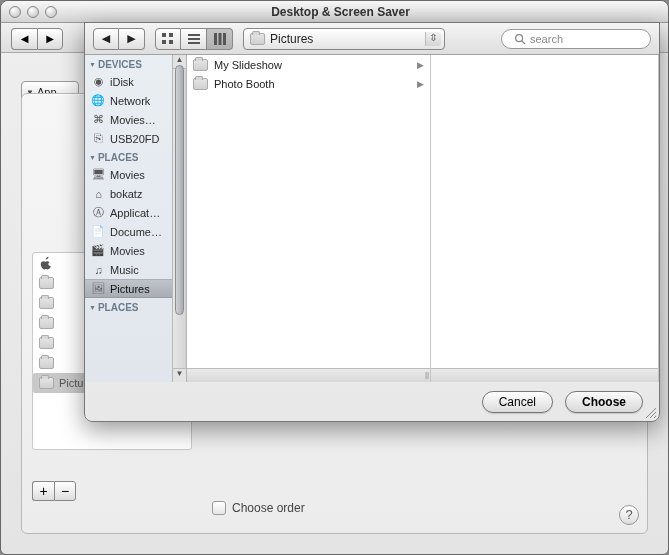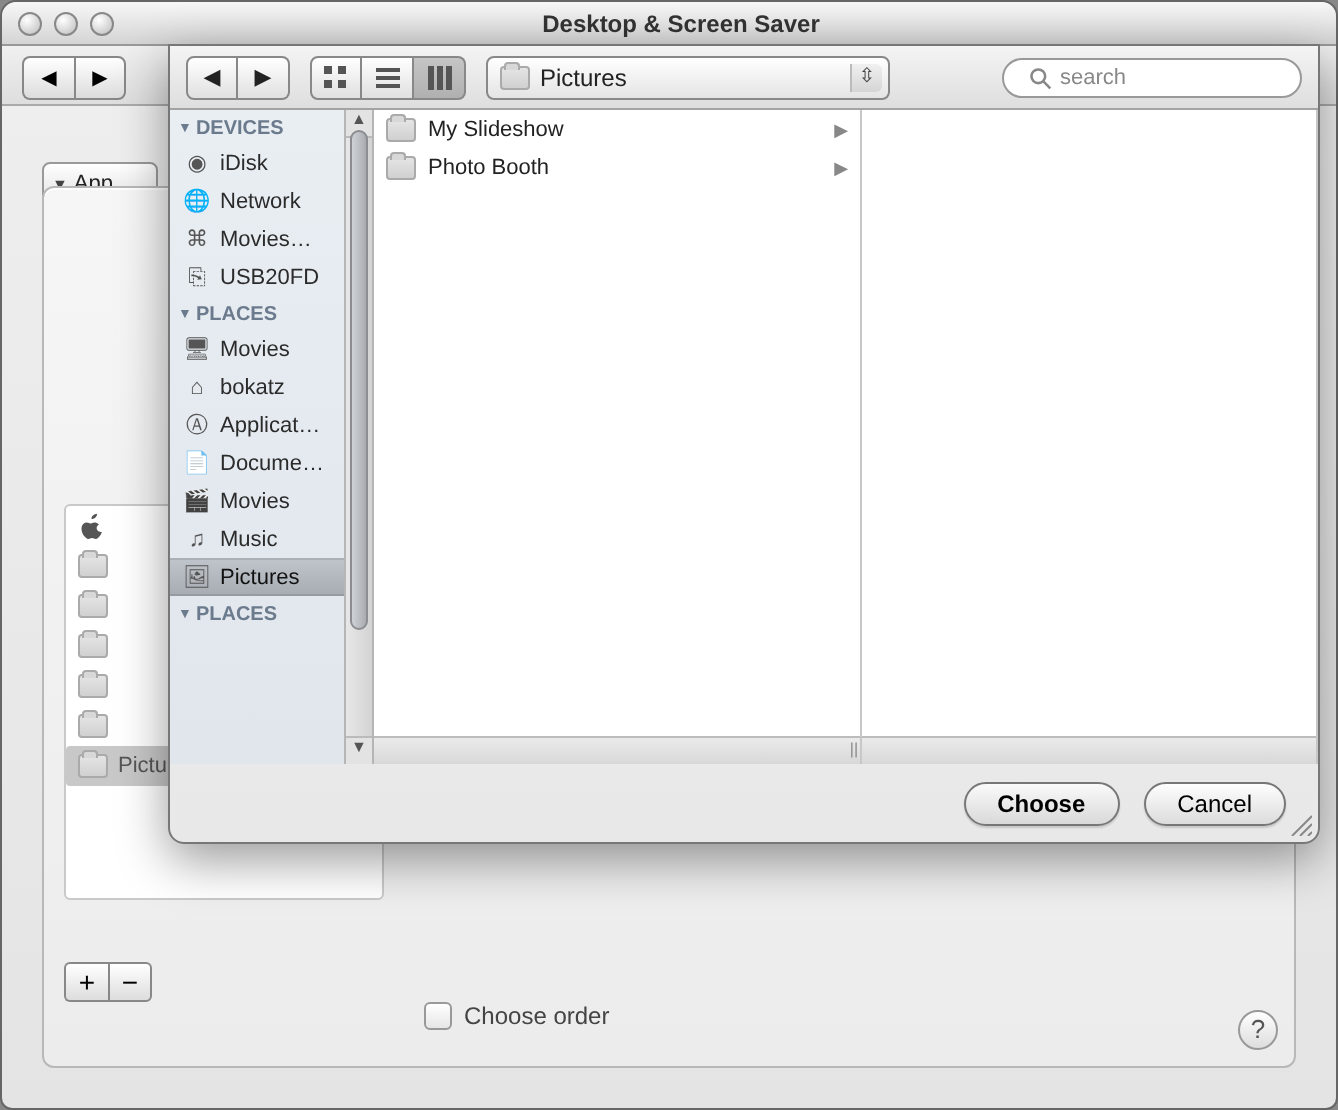--- a/index.html
+++ b/index.html
@@ -284,21 +284,21 @@
       <div class="col-scroll"></div>
       <div class="split-handle">||</div>
     </div>
 
     <div class="col col2">
       <div class="col-scroll"></div>
     </div>
   </div>
 
   <div class="sheet-footer">
+    <button class="push-btn"><span>Cancel</span></button>
     <button class="push-btn default"><span>Choose</span></button>
-    <button class="push-btn"><span>Cancel</span></button>
   </div>
   <div class="resize">
     <svg viewBox="0 0 12 12">
         <path d="M2 12L12 2M6 12L12 6M10 12L12 10" stroke="#888" stroke-width="1"></path>
       </svg>
   </div>
 </div>
 
 </body></html>

